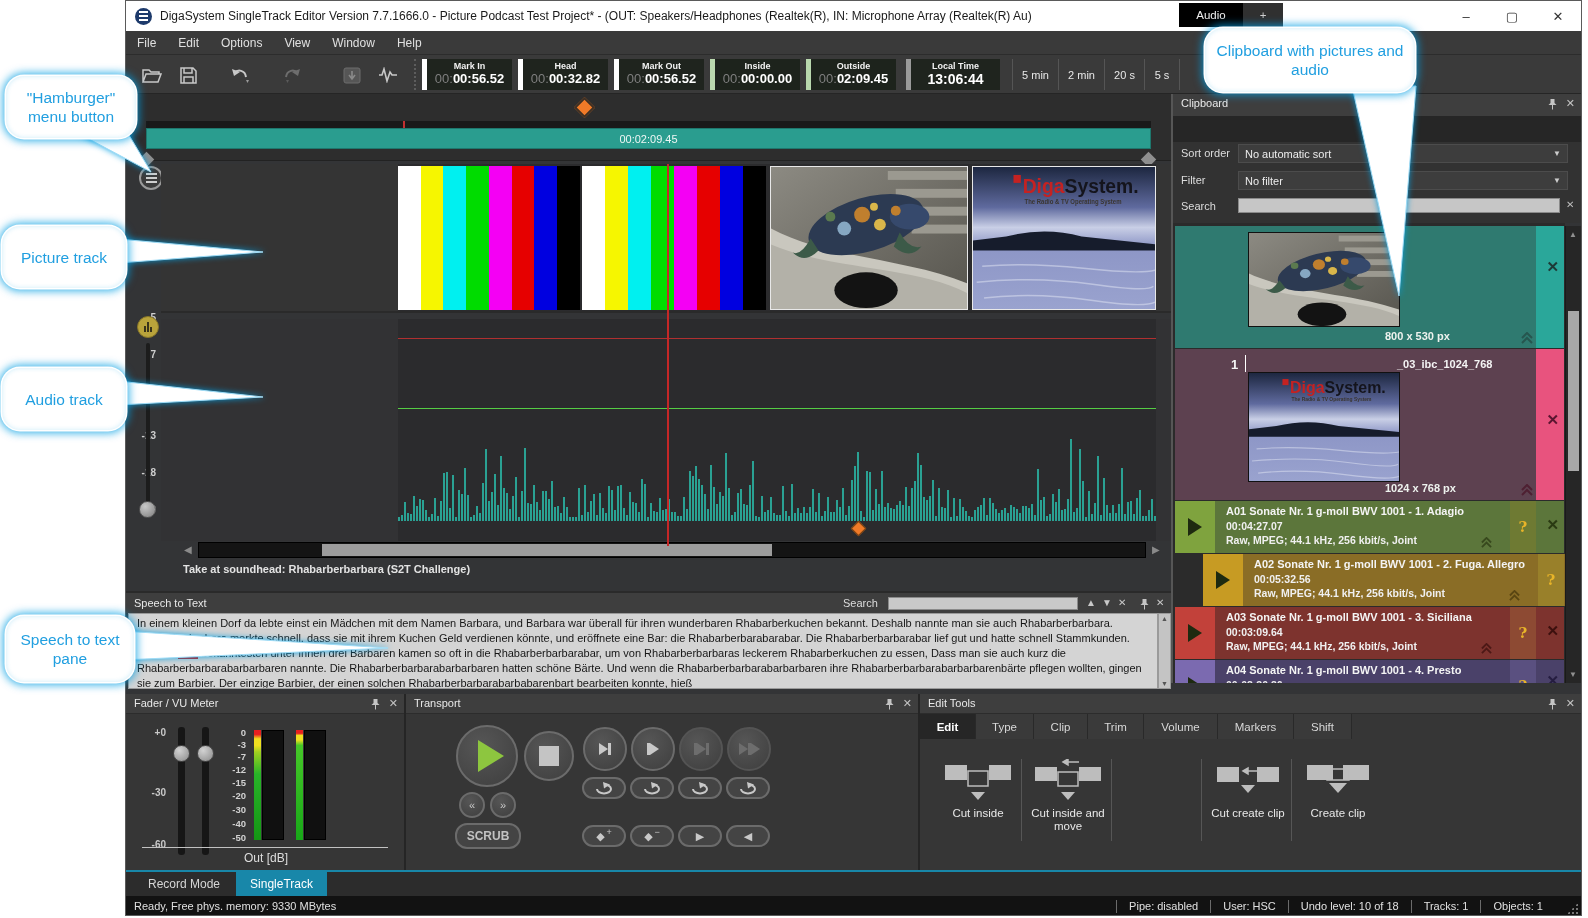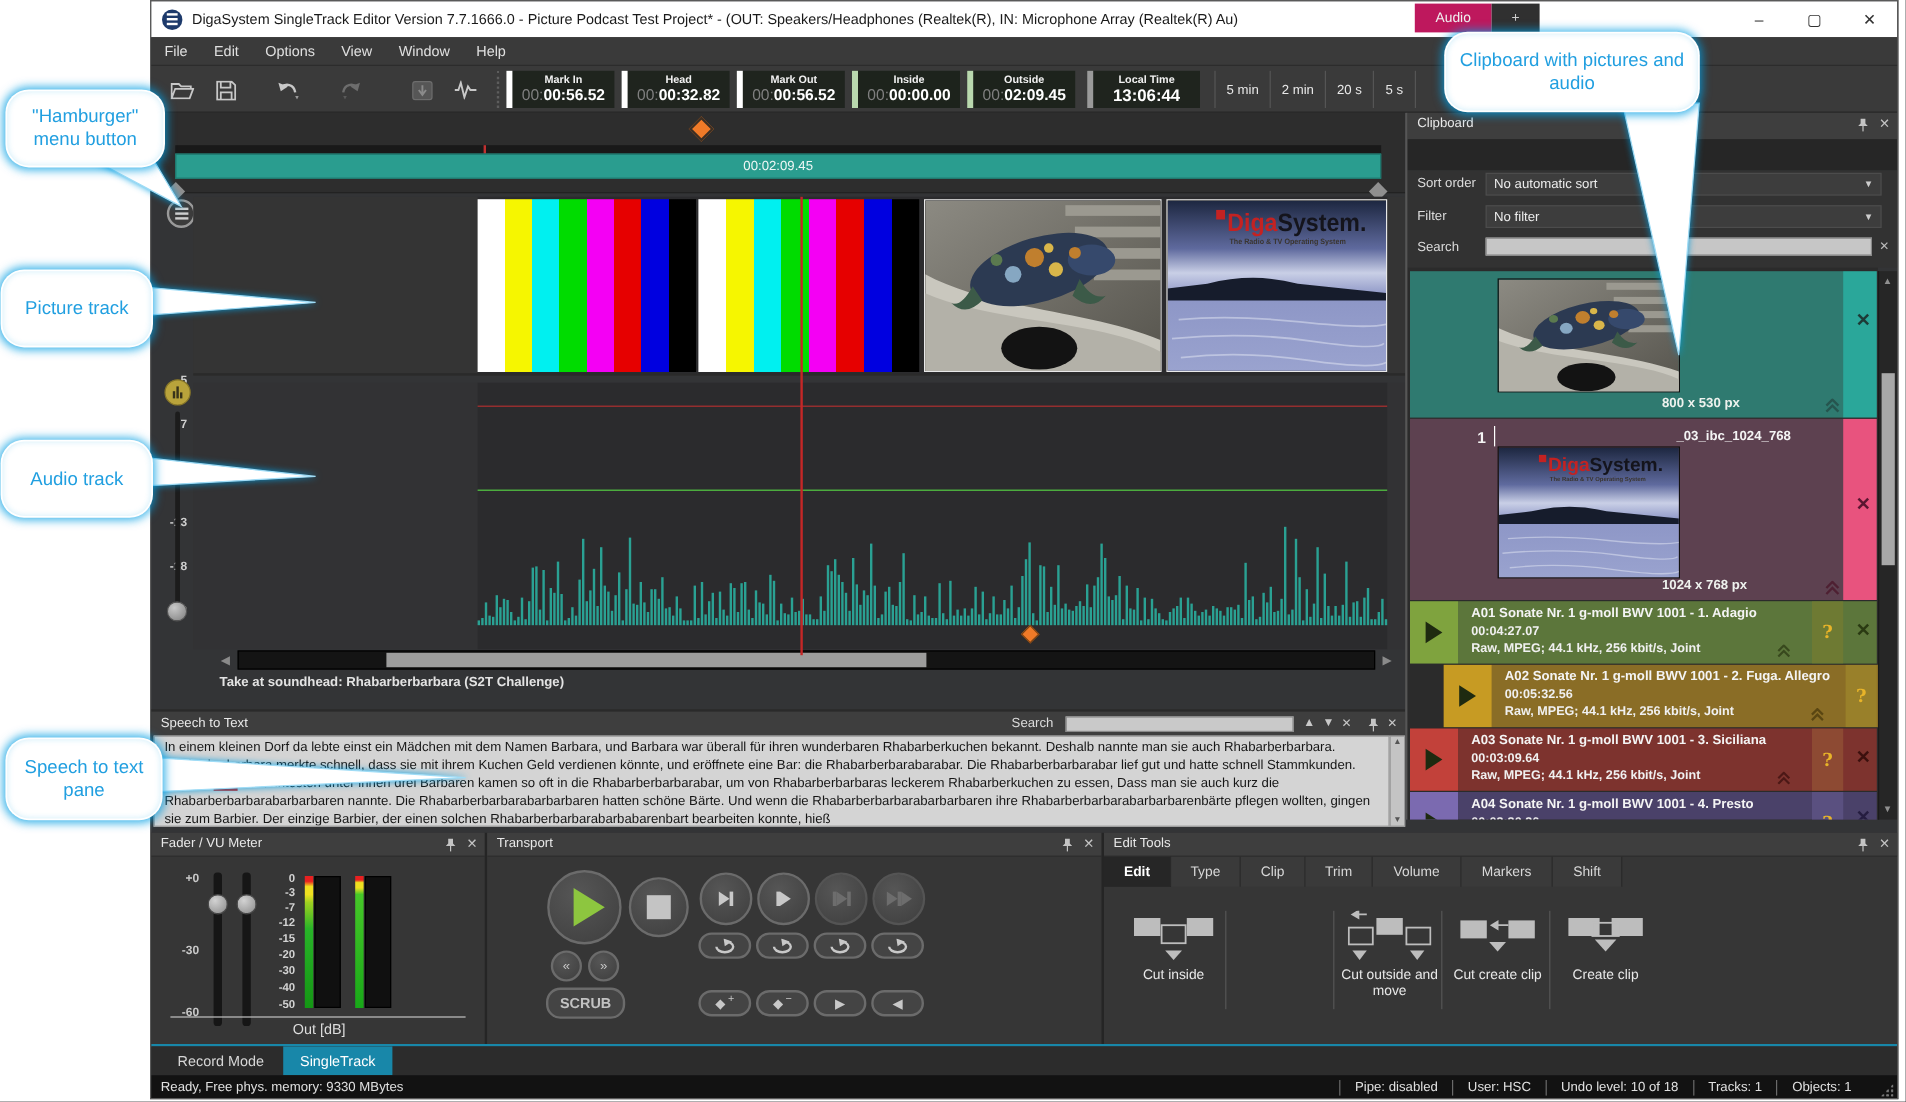--- a/index.html
+++ b/index.html
@@ -783,32 +783,31 @@
   <div class="et-cell" style="left:806px">
     <svg width="70" height="42" viewBox="0 0 70 42">
       <rect x="2" y="6" width="22" height="15" fill="#bdbdbd"></rect>
         <rect x="46" y="6" width="22" height="15" fill="#bdbdbd"></rect>
       <rect x="25" y="12" width="20" height="15" fill="none" stroke="#bdbdbd" stroke-width="1.5"></rect>
       <path d="M28 33 l14 0 l-7 8 z" fill="#bdbdbd"></path>
       </svg>
     <div class="et-lbl">Cut inside</div>
   </div>
   <div class="et-sep" style="left:895px"></div>
+  <div class="et-cell" style="left:896px">
+    <svg width="70" height="42" viewBox="0 0 70 42">
+      <path d="M46 3 H30 M30 3 l5 -3 v6 z" stroke="#bdbdbd" fill="#bdbdbd" stroke-width="1.5"></path>
+      <rect x="2" y="8" width="22" height="14" fill="#bdbdbd"></rect>
+        <rect x="46" y="8" width="22" height="14" fill="#bdbdbd"></rect>
+      <rect x="25" y="13" width="20" height="14" fill="none" stroke="#bdbdbd" stroke-width="1.5"></rect>
+      <path d="M28 33 l14 0 l-7 8 z" fill="#bdbdbd"></path>
+      </svg>
+    <div class="et-lbl">Cut inside and move</div>
+  </div>
   <div class="et-sep" style="left:985px"></div>
-  <div class="et-cell" style="left:986px">
-    <svg width="70" height="42" viewBox="0 0 70 42">
-      <path d="M16 3 H4 M4 3 l5 -3 v6 z" stroke="#bdbdbd" fill="#bdbdbd" stroke-width="1.5"></path>
-      <rect x="24" y="6" width="22" height="14" fill="#bdbdbd"></rect>
-      <rect x="1" y="14" width="20" height="14" fill="none" stroke="#bdbdbd" stroke-width="1.5"></rect>
-      <rect x="49" y="14" width="20" height="14" fill="none" stroke="#bdbdbd" stroke-width="1.5"></rect>
-      <path d="M4 33 l12 0 l-6 8 z" fill="#bdbdbd"></path>
-        <path d="M52 33 l12 0 l-6 8 z" fill="#bdbdbd"></path>
-      </svg>
-    <div class="et-lbl">Cut outside and move</div>
-  </div>
   <div class="et-sep" style="left:1075px"></div>
   <div class="et-cell" style="left:1076px">
     <svg width="70" height="42" viewBox="0 0 70 42">
       <rect x="4" y="8" width="22" height="15" fill="#bdbdbd"></rect>
         <rect x="44" y="8" width="22" height="15" fill="#bdbdbd"></rect>
       <path d="M44 12 H30 M30 12 l5 -3 v6 z" stroke="#bdbdbd" fill="#bdbdbd" stroke-width="1.5"></path>
       <path d="M28 26 l14 0 l-7 8 z" fill="#bdbdbd"></path>
       </svg>
     <div class="et-lbl">Cut create clip</div>
   </div>
@@ -845,21 +844,21 @@
     <span class="panel-title" style="left:8px">Clipboard</span>
     <span class="ph-icons">
       <svg width="9" height="12" viewBox="0 0 9 12">
           <path d="M2.5 1h4v4l2 2H.5l2-2z" fill="#c4c4c4"></path>
           <rect x="4" y="7" width="1" height="4.5" fill="#c4c4c4"></rect>
         </svg>
       <span>✕</span>
     </span>
   </div>
   <div class="abs cb-tabsrow"></div>
-  <span class="cb-tab" style="left:1053px;width:64px;background:#be185d;color:#f0f0f0">Audio</span>
+  <span class="cb-tab" style="left:1053px;width:64px;background:#000000;color:#f0f0f0">Audio</span>
   <span class="cb-tab" style="left:1117px;width:40px;background:#303030;color:#cfcfcf">+</span>
   <div class="abs cb-form"></div>
   <span class="cb-lbl" style="left:1055px;top:146px">Sort order</span>
   <span class="cb-field" style="top:143px">
       <span>No automatic sort</span>
       <span class="dd">▼</span>
     </span>
   <span class="cb-lbl" style="left:1055px;top:173px">Filter</span>
   <span class="cb-field" style="top:170px">
       <span>No filter</span>

